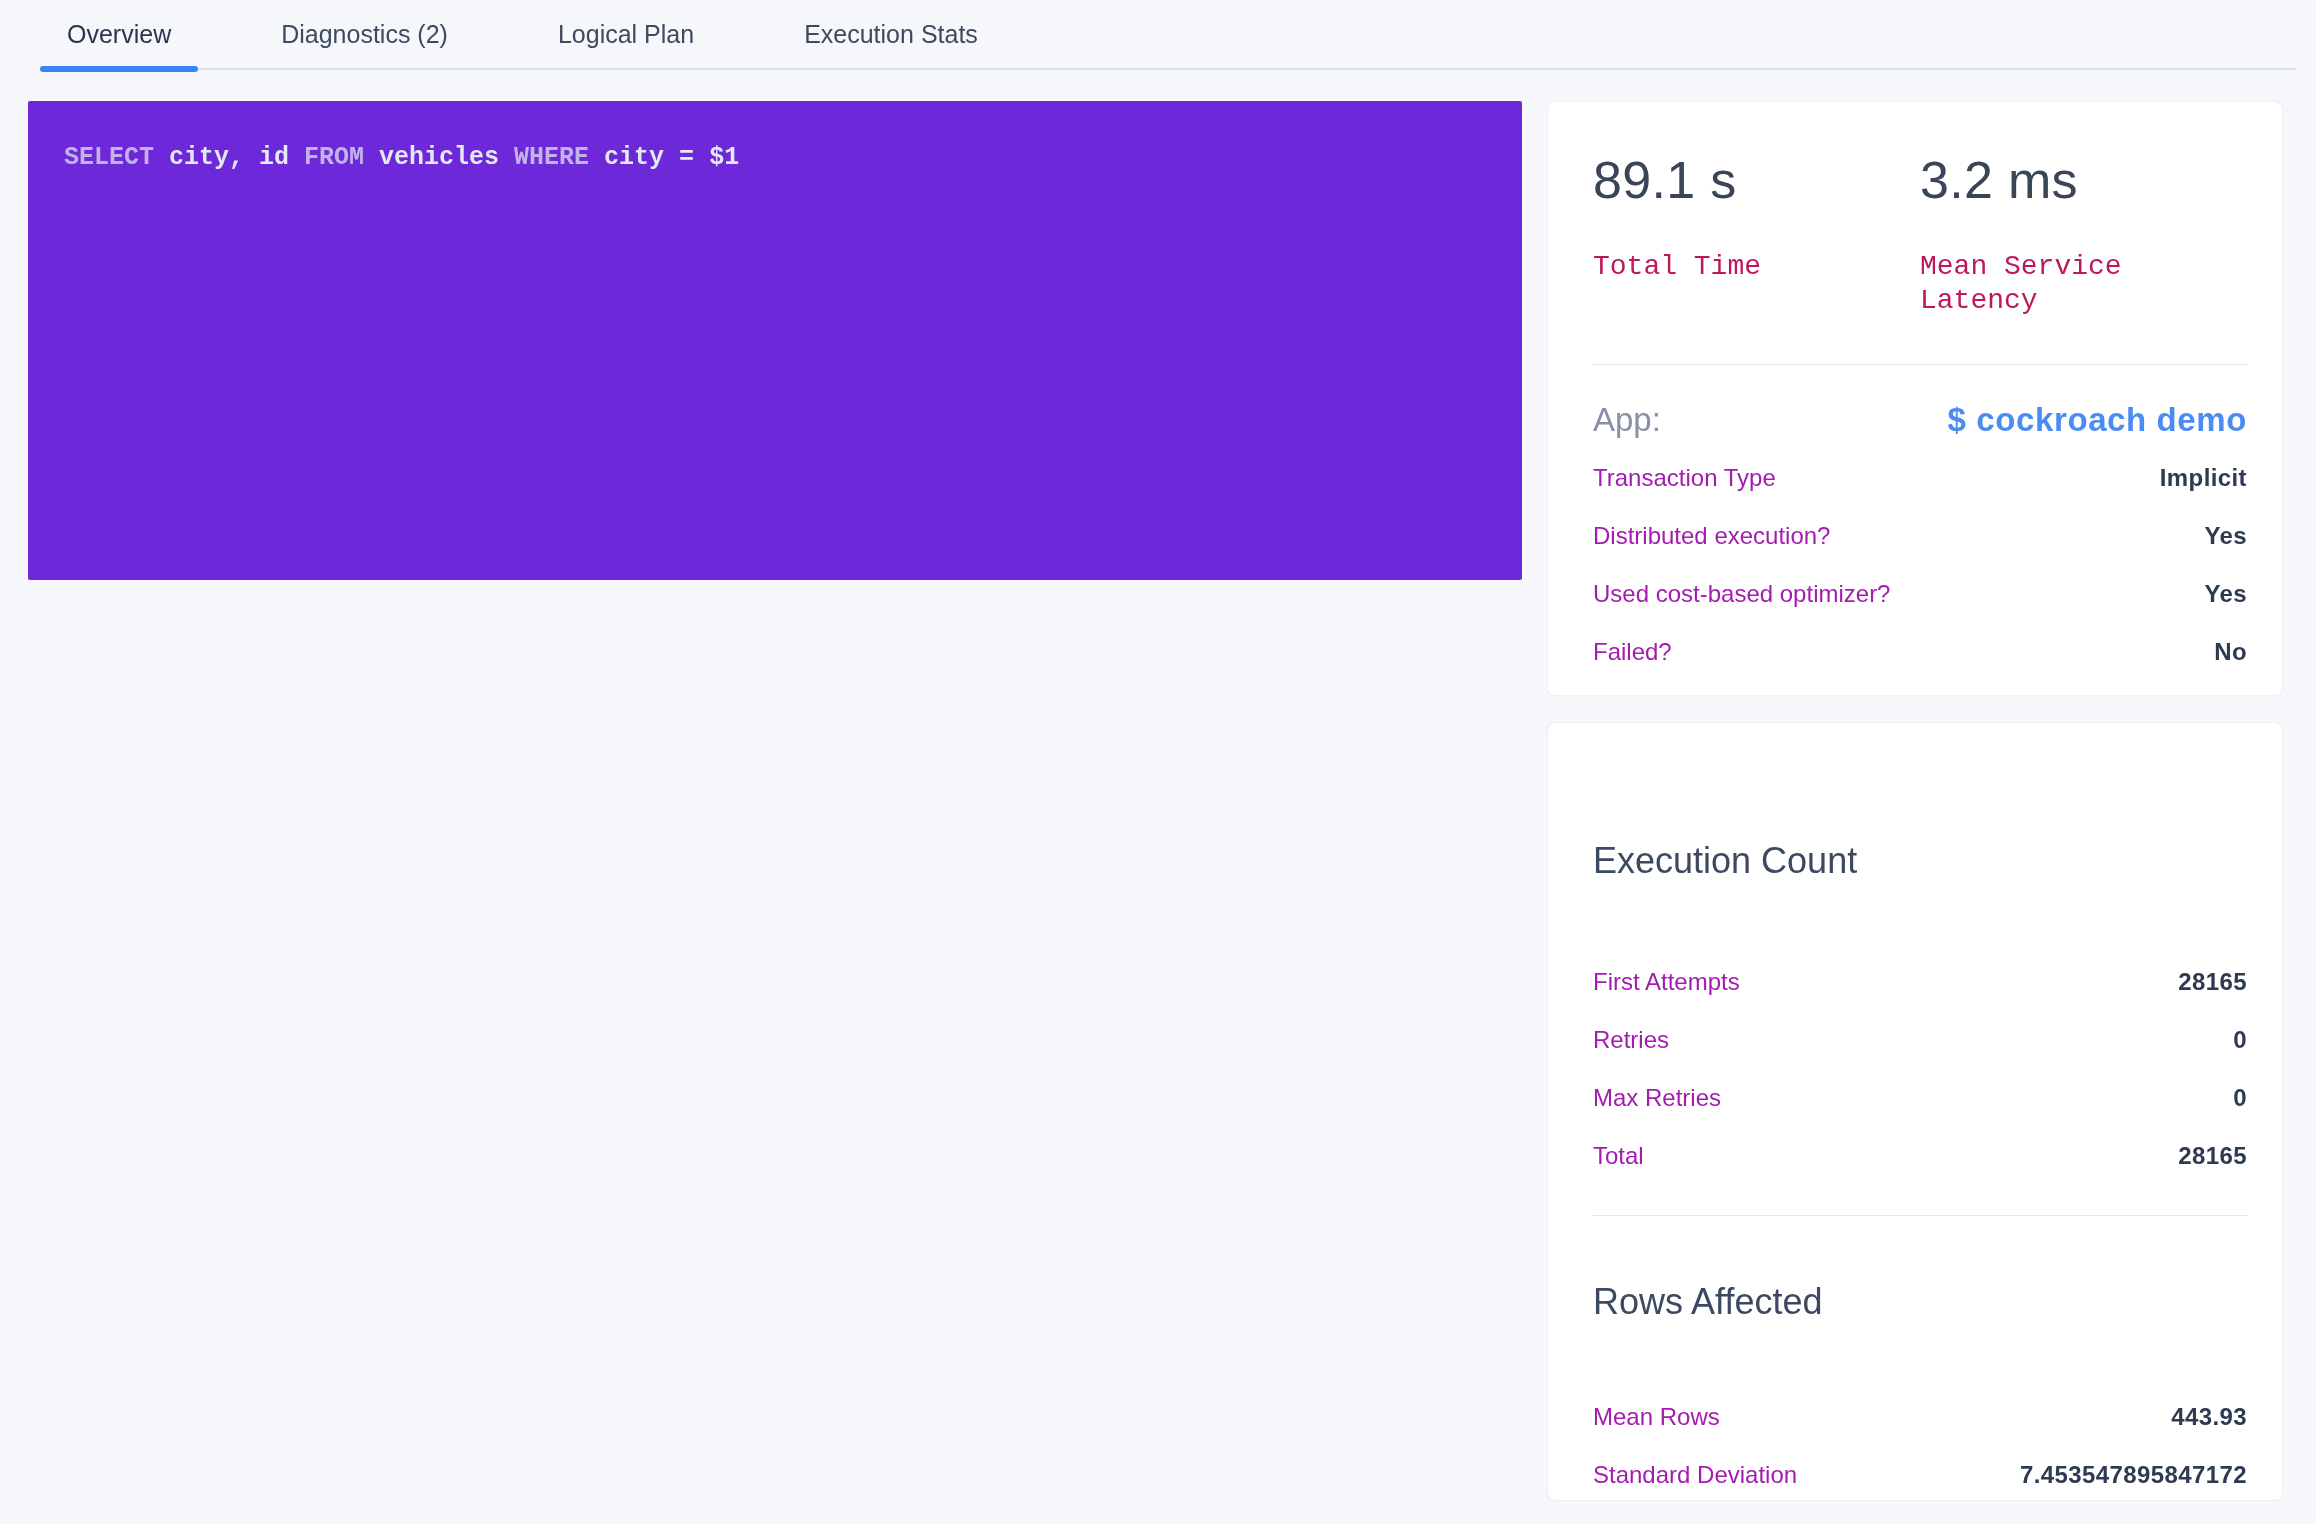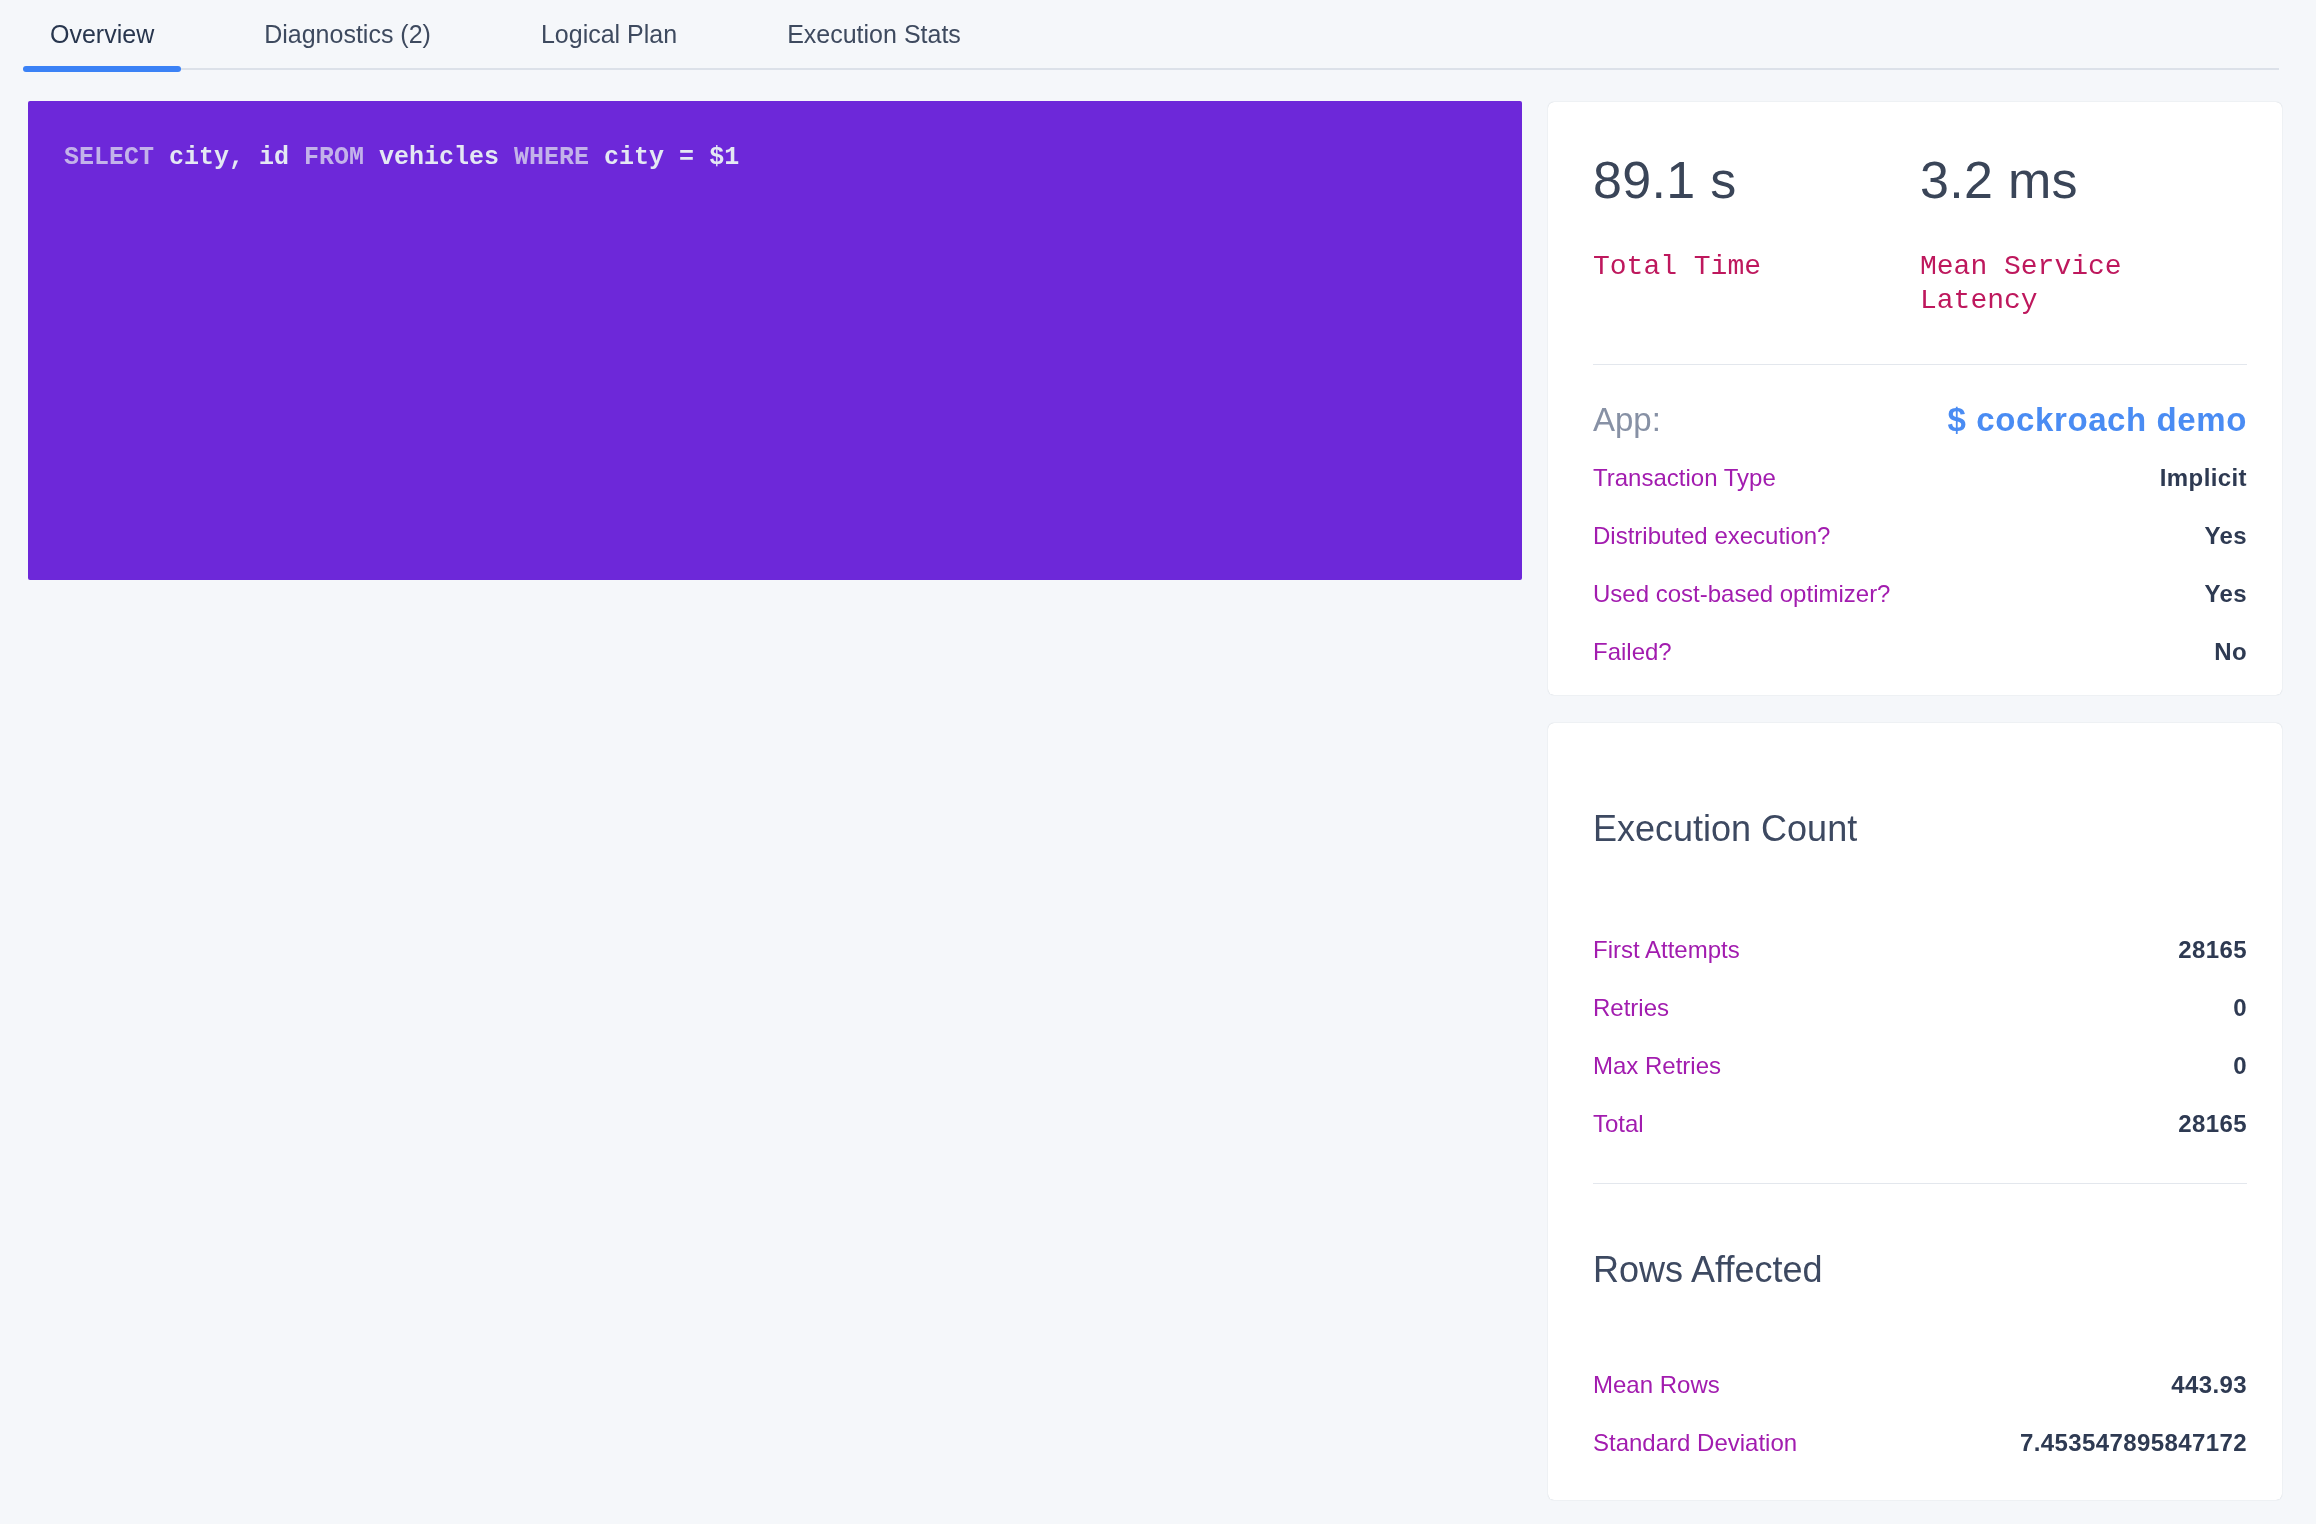--- a/index.html
+++ b/index.html
@@ -7,21 +7,21 @@
   body {
     background:#f5f7fa;
     font-family:"Liberation Sans","DejaVu Sans",sans-serif;
     position:relative;
     overflow:hidden;
     color:#3e4a5f;
   }
 
   
   .tabbar {
-    position:absolute; left:23px; top:0; width:2256px; height:70px;
+    position:absolute; left:40px; top:0; width:2256px; height:70px;
     display:flex; align-items:stretch;
     border-bottom:2px solid #dce1e9;
   }
   .tab {
     position:relative;
     display:flex; align-items:center; justify-content:center;
     padding:0 27px; margin-right:56px;
     font-size:25px; color:#3e4a5f;
     cursor:pointer; white-space:nowrap;
   }
@@ -71,21 +71,21 @@
   .app-row { height:58px; display:flex; align-items:center; font-size:33px;justify-content:space-between; }
   .app-label { color:#8791a5; margin-right:10px; }
   .app-link {
     color:#4a8cf3; font-weight:bold; letter-spacing:0.6px;
     text-decoration:none; cursor:pointer;
   }
 
   .section-title {
     font-size:36px; line-height:44px; color:#3d4961; font-weight:400;
   }
-  .card2 .section-title.first { margin-top:84px; }
+  .card2 .section-title.first { margin-top:116px; }
   .card2 .rowlist-ec { margin-top:70px; }
   .card2 .divider-ec { margin-top:30px; }
   .card2 .section-title.second { margin-top:64px; }
   .card2 .rowlist-ra { margin-top:64px;text-align:right; }
 </style>
 </head>
 <body>
 
 <nav class="tabbar">
   <div class="tab active">

